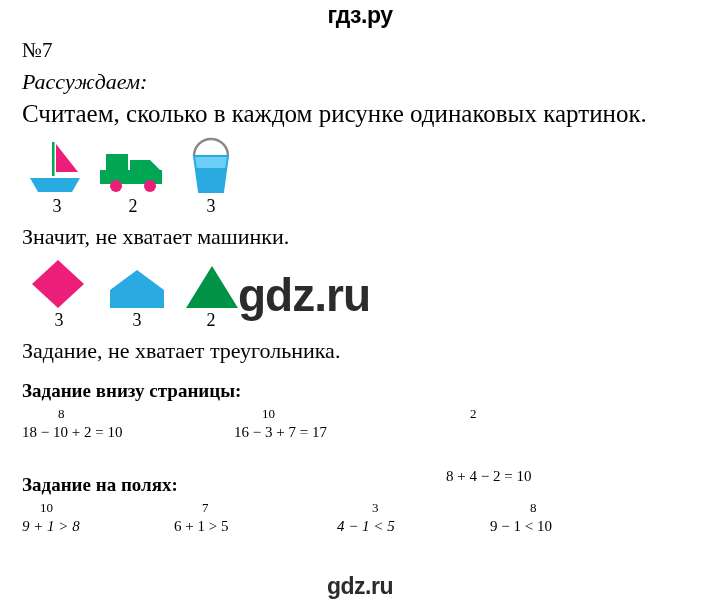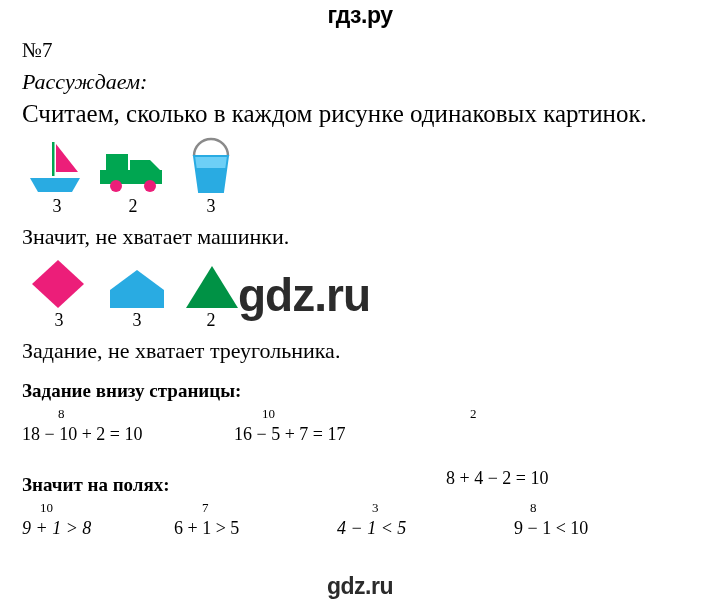--- a/index.html
+++ b/index.html
@@ -86,21 +86,21 @@
     margin-top: 16px;
     margin-bottom: 4px;
   }
   .eq-row {
     position: relative;
     height: 46px;
   }
   .eq {
     position: absolute;
     top: 18px;
-    font-size: 18px;
+    font-size: 15px;
     white-space: nowrap;
   }
   .eq-note {
     position: absolute;
     top: 0;
     font-size: 13px;
     white-space: nowrap;
   }
   
   .watermark {
@@ -210,40 +210,40 @@
 
     <div class="sentence">Задание, не хватает треугольника.</div>
 
     <div class="section-title">Задание внизу страницы:</div>
 
     <div class="eq-row">
       <div class="eq-note" style="left:36px;">8</div>
       <div class="eq" style="left:0px;">18 − 10 + 2 = 10</div>
 
       <div class="eq-note" style="left:240px;">10</div>
-      <div class="eq" style="left:212px;">16 − 5 + 7 = 17</div>
+      <div class="eq" style="left:212px;">16 − 3 + 7 = 17</div>
 
       <div class="eq-note" style="left:448px;">2</div>
       <div class="eq" style="left:424px;margin-top:44px;">8 + 4 − 2 = 10</div>
     </div>
 
-    <div class="section-title" style="margin-top:22px;">Значит на полях:</div>
+    <div class="section-title" style="margin-top:22px;">Задание на полях:</div>
 
     <div class="eq-row">
       <div class="eq-note" style="left:18px;">10</div>
       <div class="eq" style="left:0px;font-style:italic;">9 + 1 &gt; 8</div>
 
       <div class="eq-note" style="left:180px;">7</div>
       <div class="eq" style="left:152px;">6 + 1 &gt; 5</div>
 
       <div class="eq-note" style="left:350px;">3</div>
       <div class="eq" style="left:315px;font-style:italic;">4 − 1 &lt; 5</div>
 
       <div class="eq-note" style="left:508px;">8</div>
-      <div class="eq" style="left:492px;">9 − 1 &lt; 10</div>
+      <div class="eq" style="left:468px;">9 − 1 &lt; 10</div>
     </div>
 
   </div>
 
   <div class="watermark">gdz.ru</div>
 
   <div class="bottom-logo">gdz.ru</div>
 
 </div>
 

